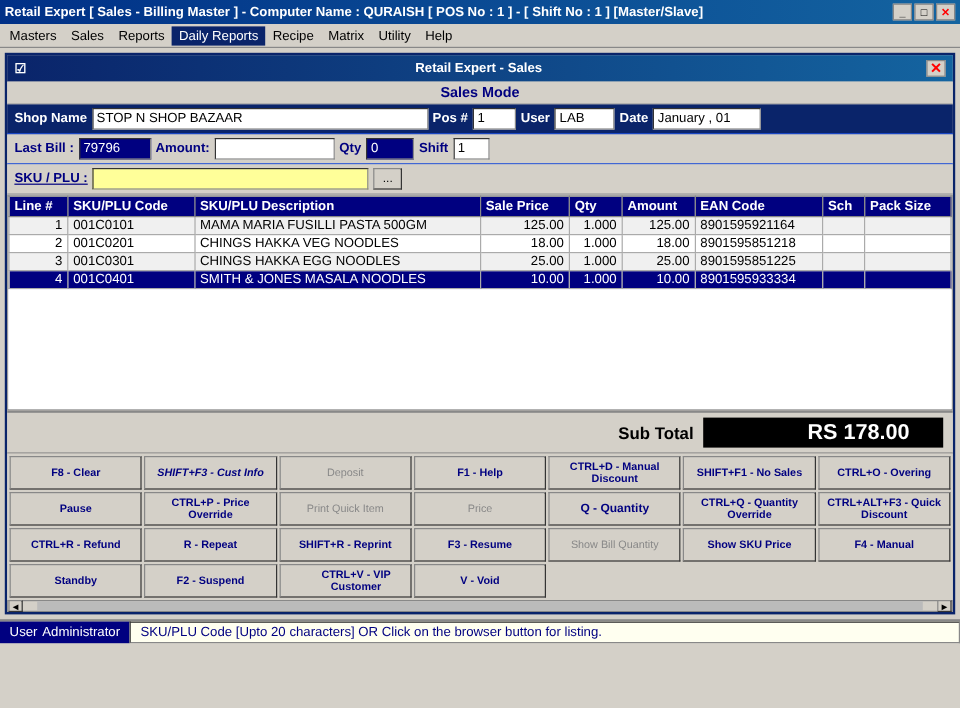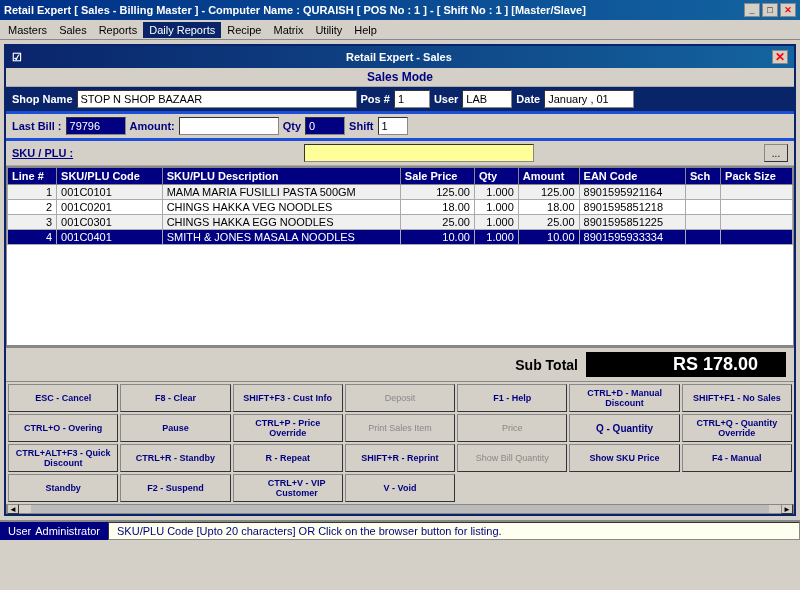--- a/index.html
+++ b/index.html
@@ -21,26 +21,26 @@
     
     .inner-window { margin: 4px; border: 2px solid #0a246a; background: #d4d0c8; }
     .inner-title { background: linear-gradient(to right, #0a246a, #1464a0); color: white; height: 22px; display: flex; align-items: center; justify-content: space-between; padding: 0 6px; font-size: 11px; font-weight: bold; }
     .inner-close { width: 16px; height: 14px; background: #d4d0c8; border: 1px solid #888; display: flex; align-items: center; justify-content: center; font-size: 9px; font-weight: bold; color: black; cursor: pointer; }
     .inner-close-x { color: red; font-size: 12px; font-weight: bold; }
 
     
     .sales-mode-header { background: #d4d0c8; text-align: center; font-size: 12px; font-weight: bold; color: #000080; padding: 2px 0; border-bottom: 1px solid #aaa; }
 
     
-    .form-row { display: flex; align-items: center; padding: 3px 6px; gap: 4px; background: #d4d0c8; border-bottom: 3px solid #1d4ed8; }
+    .form-row { display: flex; align-items: center; padding: 3px 6px; gap: 4px; background: #d4d0c8; border-bottom: 1px solid #1d4ed8; }
     .form-input { border: 1px inset #888; background: white; height: 18px; padding: 1px 3px; font-size: 11px; }
     .form-input.blue-bg { background: #000080; color: white; }
     
     
-    .sku-row { display: flex; align-items: center; padding: 3px 6px; gap: 4px; background: #d4d0c8; border-bottom: 1px solid #aaa; justify-content: space-between; }
+    .sku-row { display: flex; align-items: center; padding: 3px 6px; gap: 4px; background: #d4d0c8; border-bottom: 1px solid #aaa; }
     .browse-btn { width: 24px; height: 18px; border: 1px outset #888; background: #d4d0c8; font-size: 10px; cursor: pointer; display: flex; align-items: center; justify-content: center; }
 
     
     .sales-table { width: 100%; border-collapse: collapse; font-size: 11px; }
     .sales-table th { background: #000080; color: white; border: 1px solid #888; padding: 2px 4px; text-align: left; white-space: nowrap; }
     .sales-table td { border: 1px solid #aaa; padding: 1px 4px; white-space: nowrap; }
     .sales-table tr:nth-child(even) { background: white; }
     .sales-table tr:nth-child(odd) { background: #f0f0f0; }
     .sales-table tr.selected { background: #000080 !important; color: white; }
     .table-area { background: white; border: 1px solid #888; margin: 0; }
@@ -196,28 +196,25 @@
     <div class="table-spacer"></div>
   </div>
 
   <div class="subtotal-bar">
     <span class="subtotal-label">Sub Total</span>
     <span class="subtotal-value">RS 178.00</span>
   </div>
 
   <div class="shortcuts">
     <div class="shortcut-grid" id="shortcuts-grid">
-    <div class="shortcut-btn">
-          <span style="font-size:9px; font-weight:bold; color:#000080;">ESC - Cancel</span>
-        </div>
         <div class="shortcut-btn">
           <span style="font-size:9px; font-weight:bold; color:#000080;">F8 - Clear</span>
         </div>
         <div class="shortcut-btn">
-          <span style="font-size:9px; font-weight:bold; color:#000080;">SHIFT+F3 - Cust Info</span>
+          <span style="font-size:9px; font-weight:bold; color:#000080;font-style:italic;">SHIFT+F3 - Cust Info</span>
         </div>
         <div class="shortcut-btn disabled">
           <span style="font-size:9px; font-weight:normal; color:#888;">Deposit</span>
         </div>
         <div class="shortcut-btn">
           <span style="font-size:9px; font-weight:bold; color:#000080;">F1 - Help</span>
         </div>
         <div class="shortcut-btn">
           <span style="font-size:9px; font-weight:bold; color:#000080;">CTRL+D - Manual Discount</span>
         </div>
@@ -227,42 +224,45 @@
         <div class="shortcut-btn">
           <span style="font-size:9px; font-weight:bold; color:#000080;">CTRL+O - Overing</span>
         </div>
         <div class="shortcut-btn">
           <span style="font-size:9px; font-weight:bold; color:#000080;">Pause</span>
         </div>
         <div class="shortcut-btn">
           <span style="font-size:9px; font-weight:bold; color:#000080;">CTRL+P - Price Override</span>
         </div>
         <div class="shortcut-btn disabled">
-          <span style="font-size:9px; font-weight:normal; color:#888;">Print Sales Item</span>
+          <span style="font-size:9px; font-weight:normal; color:#888;">Print Quick Item</span>
         </div>
         <div class="shortcut-btn disabled">
           <span style="font-size:9px; font-weight:normal; color:#888;">Price</span>
         </div>
         <div class="shortcut-btn">
           <span style="font-size:10px; font-weight:bold; color:#000080;">Q - Quantity</span>
         </div>
         <div class="shortcut-btn">
           <span style="font-size:9px; font-weight:bold; color:#000080;">CTRL+Q - Quantity Override</span>
         </div>
         <div class="shortcut-btn">
           <span style="font-size:9px; font-weight:bold; color:#000080;">CTRL+ALT+F3 - Quick Discount</span>
         </div>
         <div class="shortcut-btn">
-          <span style="font-size:9px; font-weight:bold; color:#000080;">CTRL+R - Standby</span>
+          <span style="font-size:9px; font-weight:bold; color:#000080;">CTRL+R - Refund</span>
         </div>
         <div class="shortcut-btn">
           <span style="font-size:9px; font-weight:bold; color:#000080;">R - Repeat</span>
         </div>
         <div class="shortcut-btn">
           <span style="font-size:9px; font-weight:bold; color:#000080;">SHIFT+R - Reprint</span>
+        </div>
+        <div class="shortcut-btn">
+          <span style="font-size:9px; font-weight:bold; color:#000080;">F3 - Resume</span>
         </div>
         <div class="shortcut-btn disabled">
           <span style="font-size:9px; font-weight:normal; color:#888;">Show Bill Quantity</span>
         </div>
         <div class="shortcut-btn">
           <span style="font-size:9px; font-weight:bold; color:#000080;">Show SKU Price</span>
         </div>
         <div class="shortcut-btn">
           <span style="font-size:9px; font-weight:bold; color:#000080;">F4 - Manual</span>
         </div>

